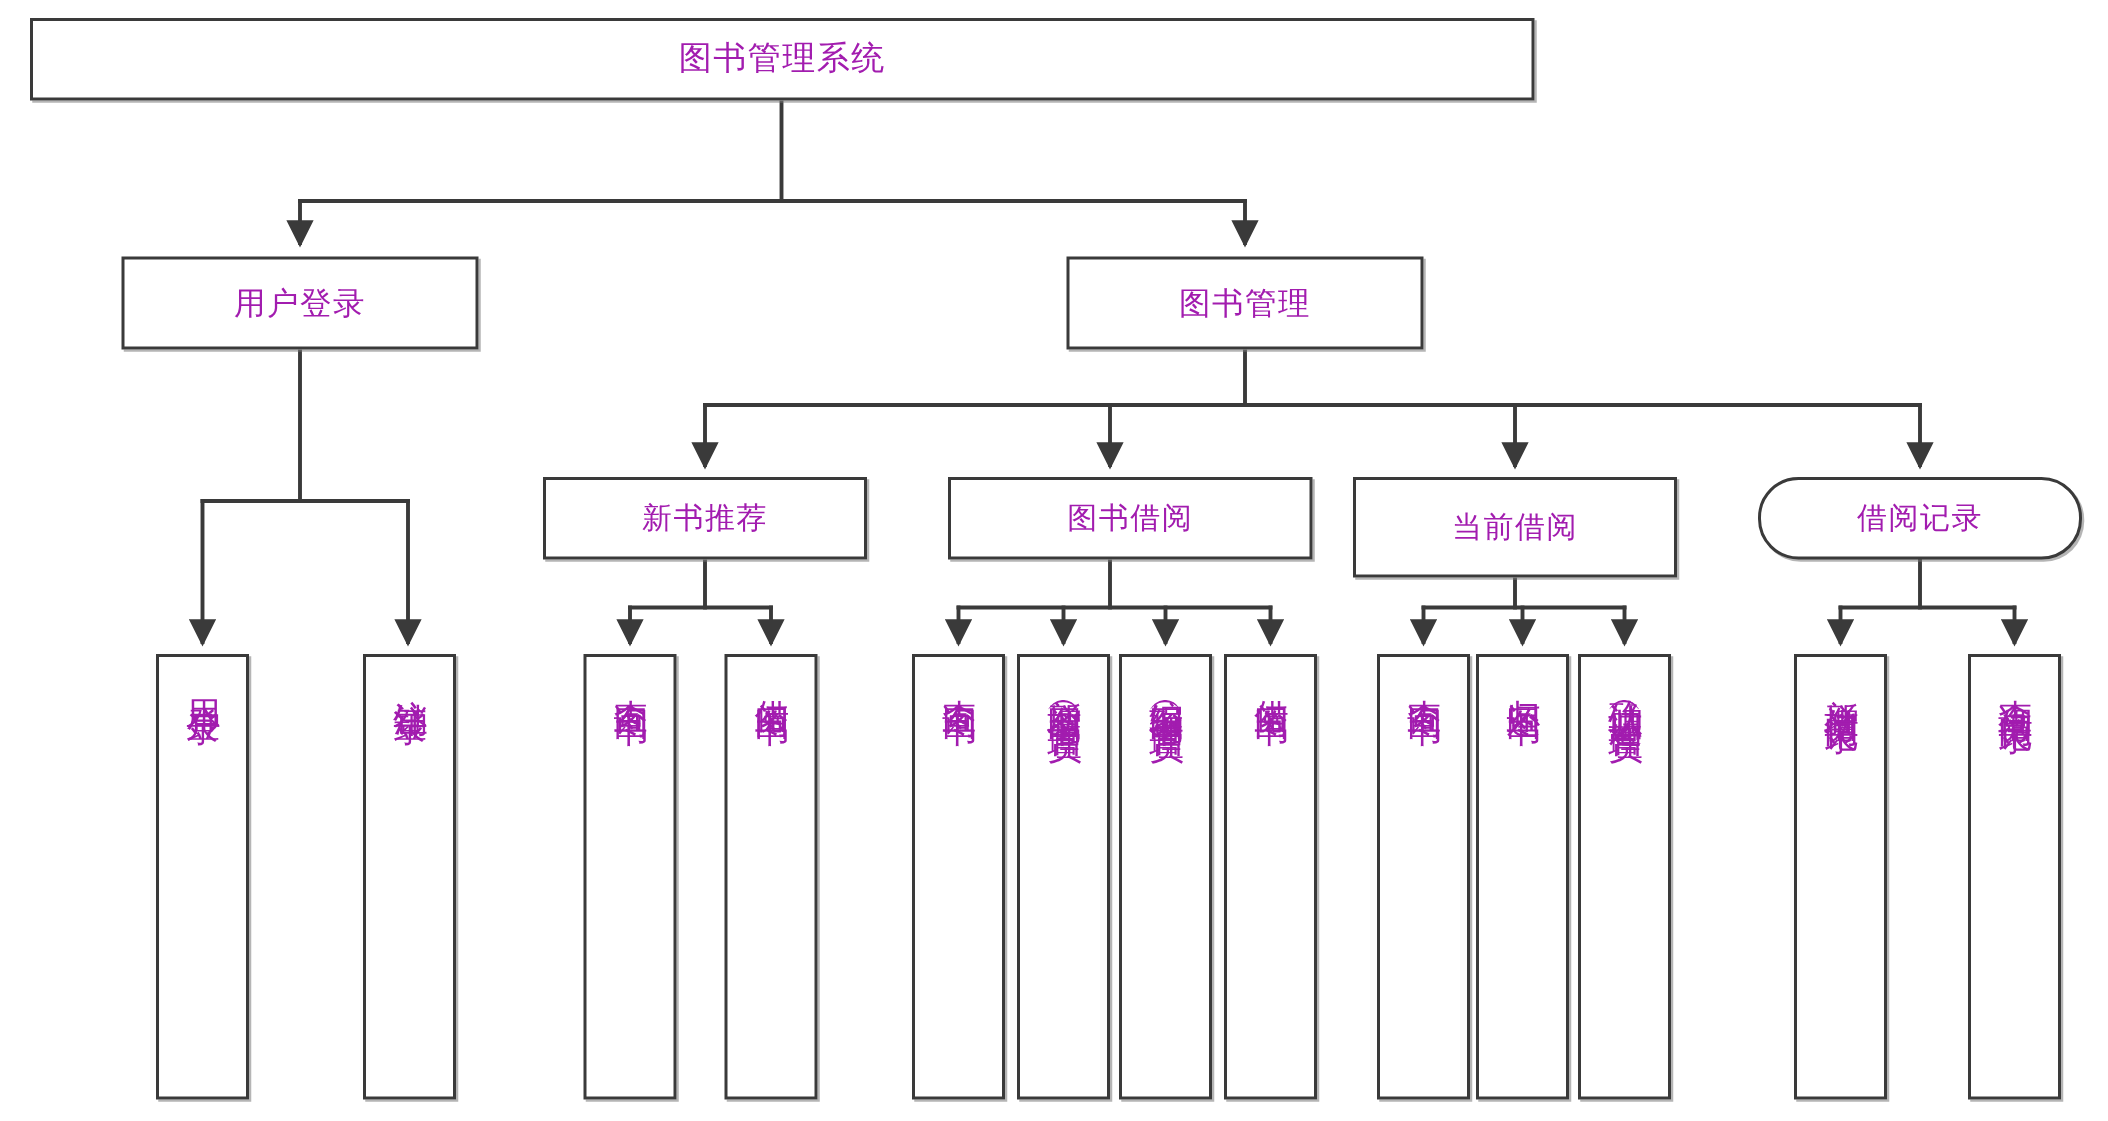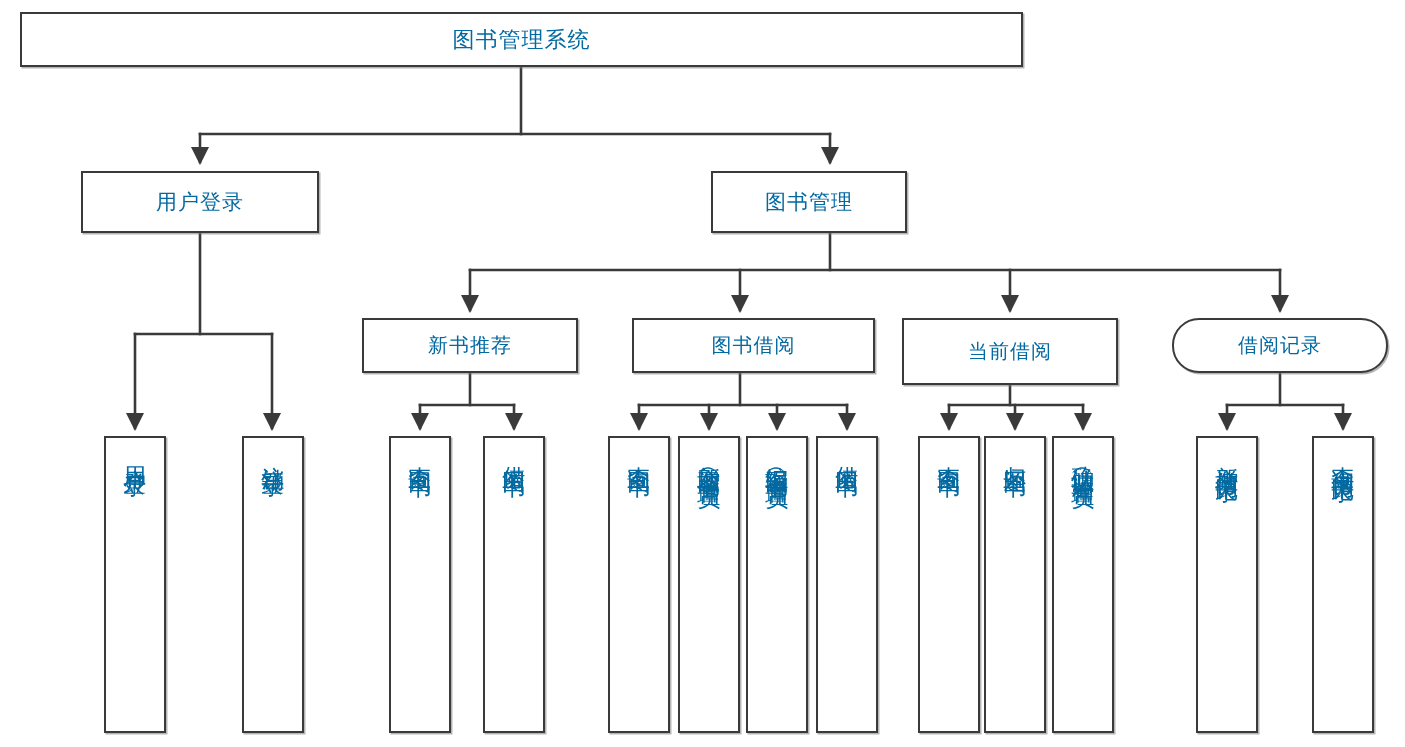--- a/index.html
+++ b/index.html
@@ -31,21 +31,21 @@
     box-shadow:1.5px 1.5px 0 0 rgba(120,120,120,.55);
     display:flex;
     align-items:center;
     justify-content:center;
     text-align:center;
   }
   .node .label{
     font-size:21px;
     line-height:1.15;
     letter-spacing:1px;
-    color:#0369a1;
+    color:#a21caf;
     white-space:nowrap;
   }
   
   .node.root .label{font-size:22px;}
   .node.l2 .label{font-size:21px;}
   .node.l3 .label{font-size:20px;}
 
   
   .node.leaf{
     align-items:flex-start;
@@ -128,21 +128,21 @@
     </g>
   </svg>
 
   <div id="nodes">
       <div class="node root" style="left: 20px; top: 12px; width: 1003px; height: 55px;">
         <span class="label">图书管理系统</span>
       </div>
       <div class="node l2" style="left: 81px; top: 171px; width: 238px; height: 62px;">
         <span class="label">用户登录</span>
       </div>
-      <div class="node l2" style="left: 711px; top: 171px; width: 196px; height: 62px;">
+      <div class="node l2" style="left: 711px; top: 171px; width: 238px; height: 62px;">
         <span class="label">图书管理</span>
       </div>
       <div class="node l3" style="left: 362px; top: 318px; width: 216px; height: 55px;">
         <span class="label">新书推荐</span>
       </div>
       <div class="node l3" style="left: 632px; top: 318px; width: 243px; height: 55px;">
         <span class="label">图书借阅</span>
       </div>
       <div class="node l3" style="left: 902px; top: 318px; width: 216px; height: 67px;">
         <span class="label">当前借阅</span>

